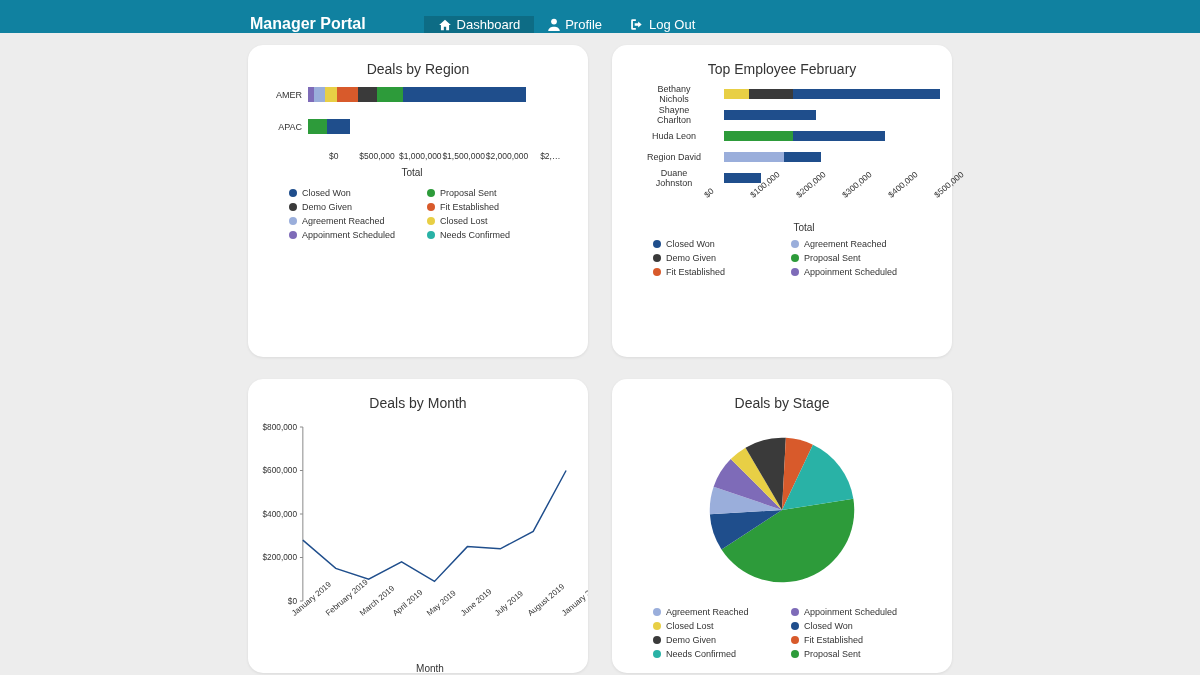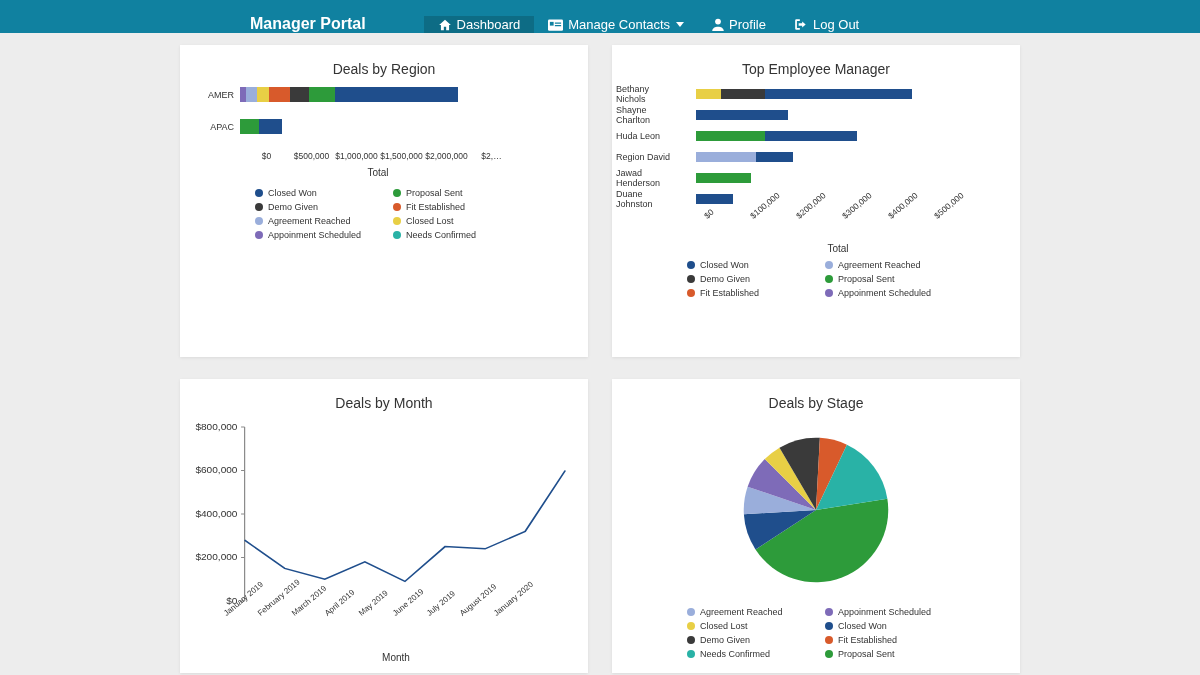--- a/index.html
+++ b/index.html
@@ -50,23 +50,24 @@
     text-align: center;
   }
   .row {
     display: flex;
     justify-content: center;
     gap: 24px;
     margin-bottom: 22px;
   }
   .card {
     background: #fff;
-    width: 408px;
+    width: 340px;
     box-shadow: 0 1px 3px rgba(0,0,0,0.08);
     position: relative;
+    border-radius: 15px;
   }
   .card.tall1 { height: 312px; }
   .card.tall2 { height: 294px; overflow: hidden; }
   .chart-title {
     text-align: center;
     font-size: 14px;
     color: #343434;
     padding: 16px 0 10px 0;
   }
 
@@ -85,21 +86,21 @@
     padding: 10px 10px 12px 10px;
   }
   .legend.compact { padding: 6px 18px 10px 18px; }
   .leg-item { display: flex; align-items: center; font-size: 9px; color: #333; width: 120px; }
   .leg-item.small { width: 120px; }
   .swatch { width: 8px; height: 8px; border-radius: 50%; margin-right: 5px; flex-shrink: 0; }
 
   
   .emp-area { padding: 0 20px 0 4px; }
   .emp-row  { display: flex; align-items: center; margin-bottom: 8px; height: 13px; }
-  .emp-label { width: 80px; text-align: left; font-size: 9px; color: #333; padding-right: 20px; }
+  .emp-label { width: 80px; text-align: center; font-size: 9px; color: #333; padding-right: 20px; margin-left: 28px; }
   .emp-track { flex: 1; height: 10px; position: relative; }
   .emp-ticks { position: relative; height: 30px; margin-left: 86px; margin-top: 8px; }
   .emp-ticks span {
     position: absolute; top: 0;
     font-size: 8.5px; color: #333;
     transform: rotate(-40deg);
     transform-origin: left top;
     white-space: nowrap;
   }
   .axis-label-emp { font-size: 10px; color: #333; text-align: center; margin-top: 0; padding-left: 60px; }
@@ -108,46 +109,36 @@
   .linewrap { position: relative; height: 190px; margin: 0 18px 0 10px; }
   .linewrap svg { width: 100%; height: 100%; overflow: visible; }
   .line-x-ticks { position: relative; height: 40px; margin-left: 42px; margin-right: 10px; }
   .line-x-ticks span {
     position: absolute; top: 0;
     font-size: 8px; color: #333;
     transform: rotate(-40deg);
     transform-origin: left top;
     white-space: nowrap;
   }
-  .month-label { text-align: center; font-size: 10px; color: #333; margin-top: 1px; padding-left: 24px; }
+  .month-label { text-align: center; font-size: 10px; color: #333; margin-top: 12px; padding-left: 24px; }
 
   
   .pie-wrap { display: flex; justify-content: center; padding: 4px 0 6px 0; }
 </style>
 </head>
 <body>
 
 <div class="navbar">
   <div class="brand">Manager Portal</div>
   <div class="nav-items">
     <div class="nav-item active">
       <svg width="14" height="14" viewBox="0 0 24 24" fill="#fff">
           <path d="M12 3l10 9h-3v9h-5v-6H10v6H5v-9H2z"></path>
         </svg>
       <span>Dashboard</span>
-    </div>
-    <div class="nav-item">
-      <svg width="15" height="12" viewBox="0 0 24 18" fill="#fff">
-          <rect x="0" y="0" width="24" height="18" rx="2"></rect>
-          <rect x="3" y="4" width="6" height="6" fill="#1081a0"></rect>
-          <rect x="11" y="5" width="10" height="2" fill="#1081a0"></rect>
-          <rect x="11" y="9" width="10" height="2" fill="#1081a0"></rect>
-        </svg>
-      <span>Manage Contacts</span>
-      <span class="caret"></span>
     </div>
     <div class="nav-item">
       <svg width="12" height="13" viewBox="0 0 16 18" fill="#fff">
           <circle cx="8" cy="5" r="4"></circle>
           <path d="M0 18c0-4 4-6 8-6s8 2 8 6"></path>
         </svg>
       <span>Profile</span>
     </div>
     <div class="nav-item">
       <svg width="14" height="13" viewBox="0 0 24 22" fill="#fff">
@@ -226,21 +217,21 @@
             <span>Appoinment Scheduled</span>
           </div>
           <div class="leg-item">
             <span class="swatch" style="background:#29b2a6"></span>
             <span>Needs Confirmed</span>
           </div>
         </div>
     </div>
 
     <div class="card tall1">
-      <div class="chart-title">Top Employee Manager</div>
+      <div class="chart-title">Top Employee February</div>
       <div class="emp-area">
         <div id="emp-bars">
             <div class="emp-row">
               <div class="emp-label">Bethany Nichols</div>
               <div class="emp-track">
                 <div class="seg" style="left: 0px; width: 25.3px; background: rgb(232, 207, 69);"></div>
                 <div class="seg" style="left: 25.3px; width: 43.7px; background: rgb(58, 58, 58);"></div>
                 <div class="seg" style="left: 69px; width: 147.2px; background: rgb(31, 78, 140);"></div>
               </div>
             </div>
@@ -255,26 +246,20 @@
               <div class="emp-track">
                 <div class="seg" style="left: 0px; width: 69px; background: rgb(45, 155, 58);"></div>
                 <div class="seg" style="left: 69px; width: 92px; background: rgb(31, 78, 140);"></div>
               </div>
             </div>
             <div class="emp-row">
               <div class="emp-label">Region David</div>
               <div class="emp-track">
                 <div class="seg" style="left: 0px; width: 59.8px; background: rgb(154, 174, 219);"></div>
                 <div class="seg" style="left: 59.8px; width: 36.8px; background: rgb(31, 78, 140);"></div>
-              </div>
-            </div>
-            <div class="emp-row">
-              <div class="emp-label">Jawad Henderson</div>
-              <div class="emp-track">
-                <div class="seg" style="left: 0px; width: 55.2px; background: rgb(45, 155, 58);"></div>
               </div>
             </div>
             <div class="emp-row">
               <div class="emp-label">Duane Johnston</div>
               <div class="emp-track">
                 <div class="seg" style="left: 0px; width: 36.8px; background: rgb(31, 78, 140);"></div>
               </div>
             </div>
           </div>
         <div class="emp-ticks" id="emp-ticks">

